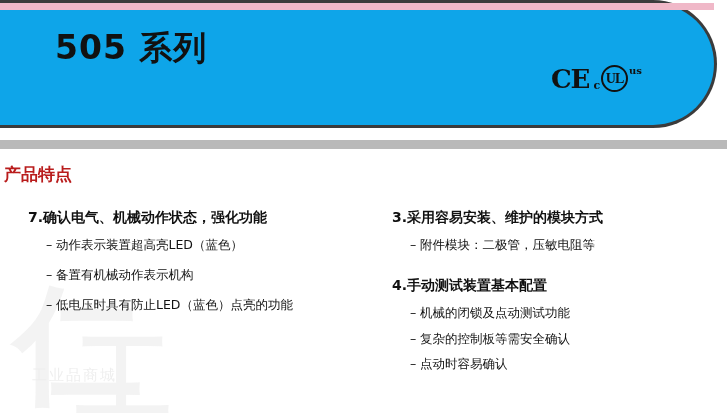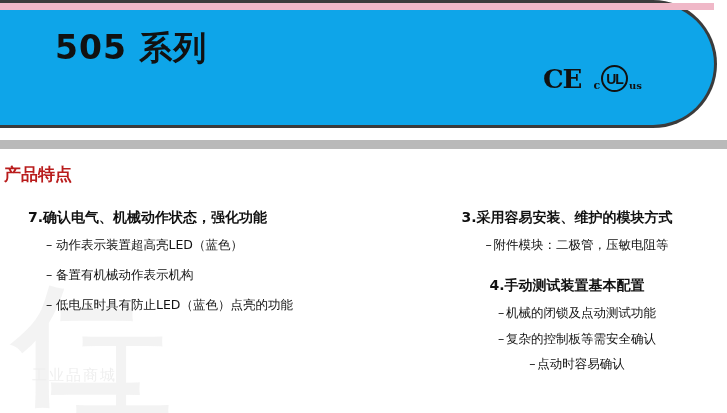--- a/index.html
+++ b/index.html
@@ -91,21 +91,21 @@
     z-index: 4;
   }
 
   
   #cert-marks {
     position: absolute;
     right: 72px;
     top: 62px;
     display: flex;
     align-items: flex-end;
-    gap: 12px;
+    gap: 4px;
     z-index: 4;
   }
   #ce-mark {
     font-family: "DejaVu Serif", serif;
     font-size: 26px;
     font-weight: bold;
     color: #111111;
     letter-spacing: -1px;
     line-height: 1;
   }
@@ -123,34 +123,34 @@
     margin-bottom: 1px;
   }
   #ul-mark .ul-circle {
     width: 27px;
     height: 27px;
     border: 2.5px solid #111;
     border-radius: 50%;
     display: flex;
     align-items: center;
     justify-content: center;
-    font-family: Liberation Sans, sans-serif;
+    font-family: Liberation Serif, serif;
     font-size: 14px;
     font-weight: bold;
     color: #111;
     letter-spacing: -1px;
     box-sizing: border-box;
   }
   #ul-mark .ul-us {
     font-family: "DejaVu Serif", serif;
     font-size: 10px;
     font-weight: bold;
     color: #111;
     margin-left: 1px;
-    margin-bottom: 1px;
+    margin-bottom: 16px;
   }
 
   
   #divider-bar {
     position: absolute;
     left: 0;
     top: 140px;
     width: 727px;
     height: 9px;
     background: #b9b9b9;
@@ -171,21 +171,21 @@
 
   
   .feature-col {
     position: absolute;
     top: 208px;
     z-index: 3;
     font-family: "DejaVu Sans", sans-serif;
     color: #111111;
   }
   #col-left { left: 28px; width: 340px; }
-  #col-right { left: 412px; width: 310px; text-align: center; }
+  #col-right { left: 392px; width: 310px; }
 
   .feature-block { margin-bottom: 24px; }
   .feature-heading {
     font-size: 14px;
     font-weight: bold;
     line-height: 1.35;
     margin-bottom: 10px;
   }
   .sub-list { margin: 0; padding: 0; list-style: none; }
   .sub-item {

